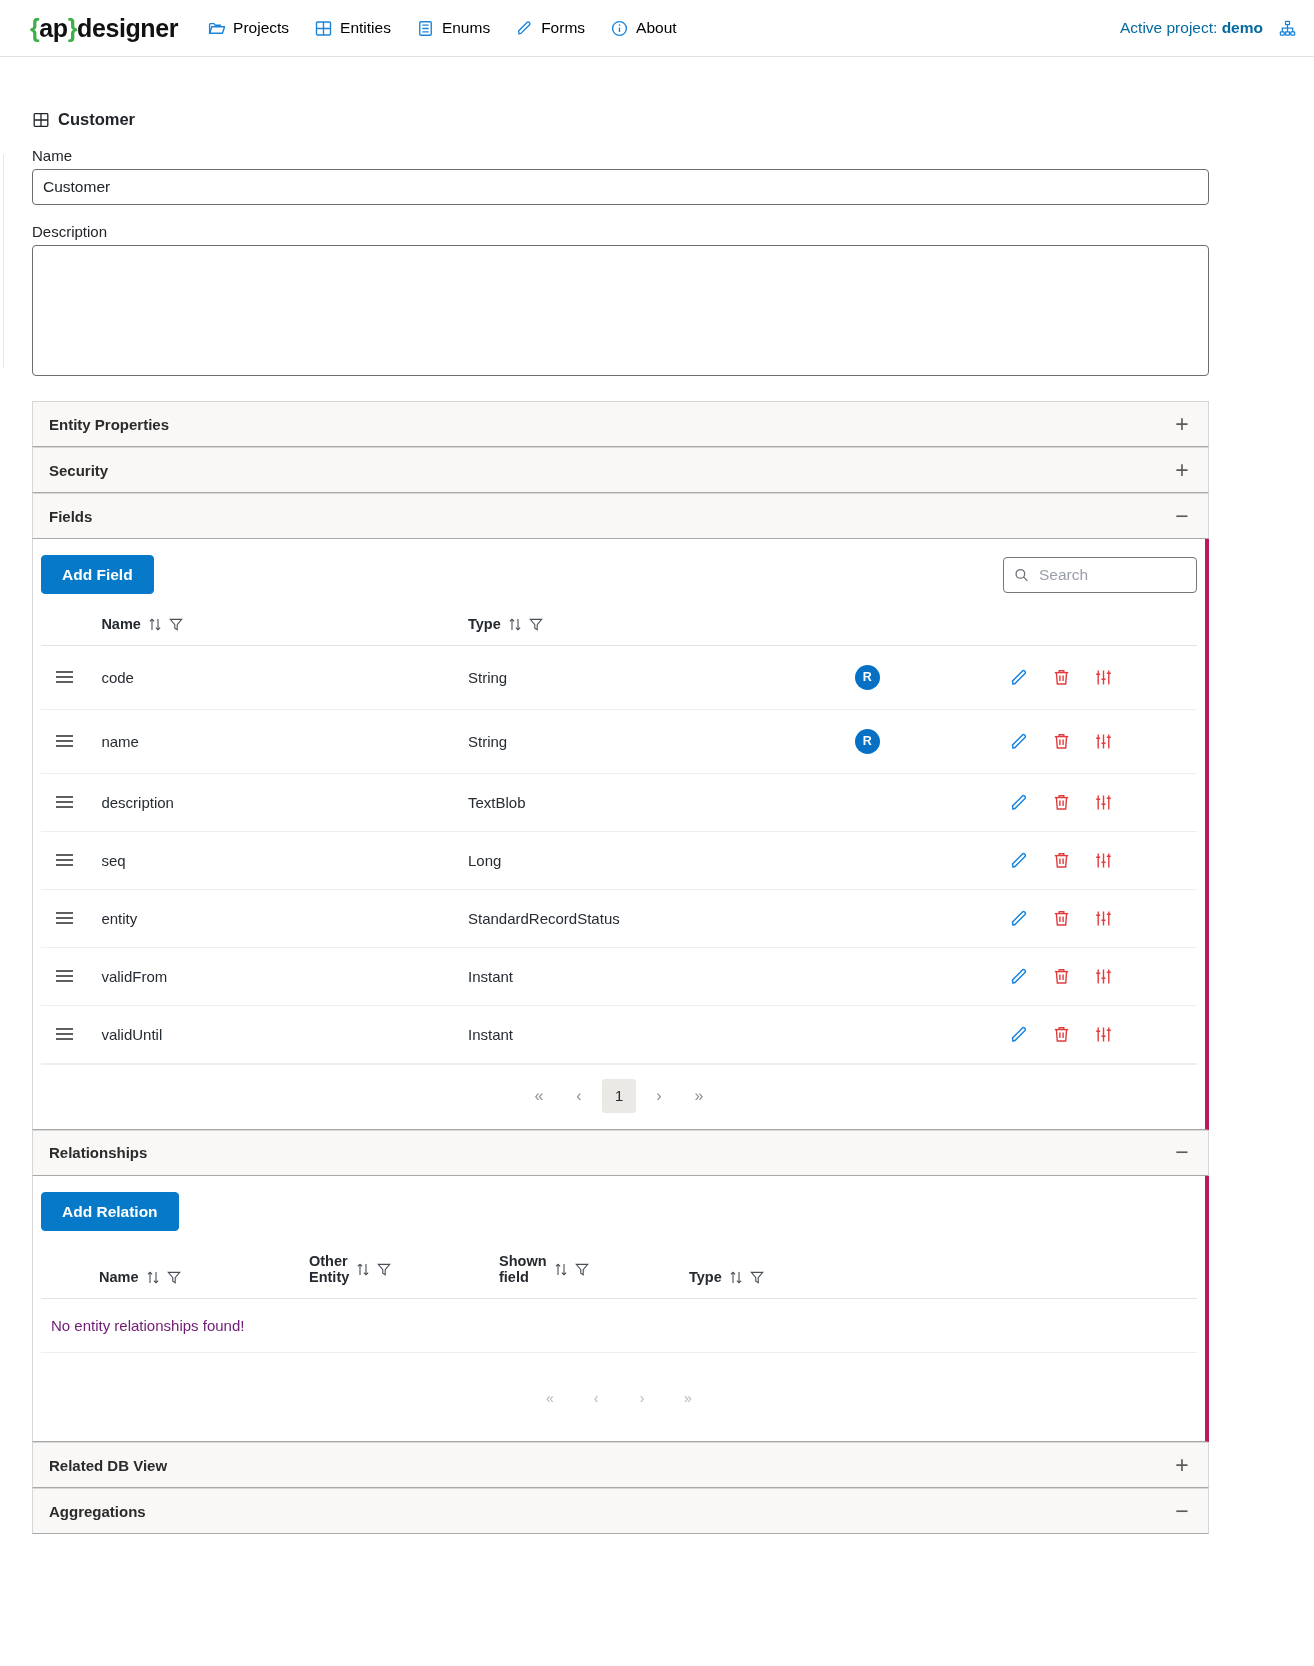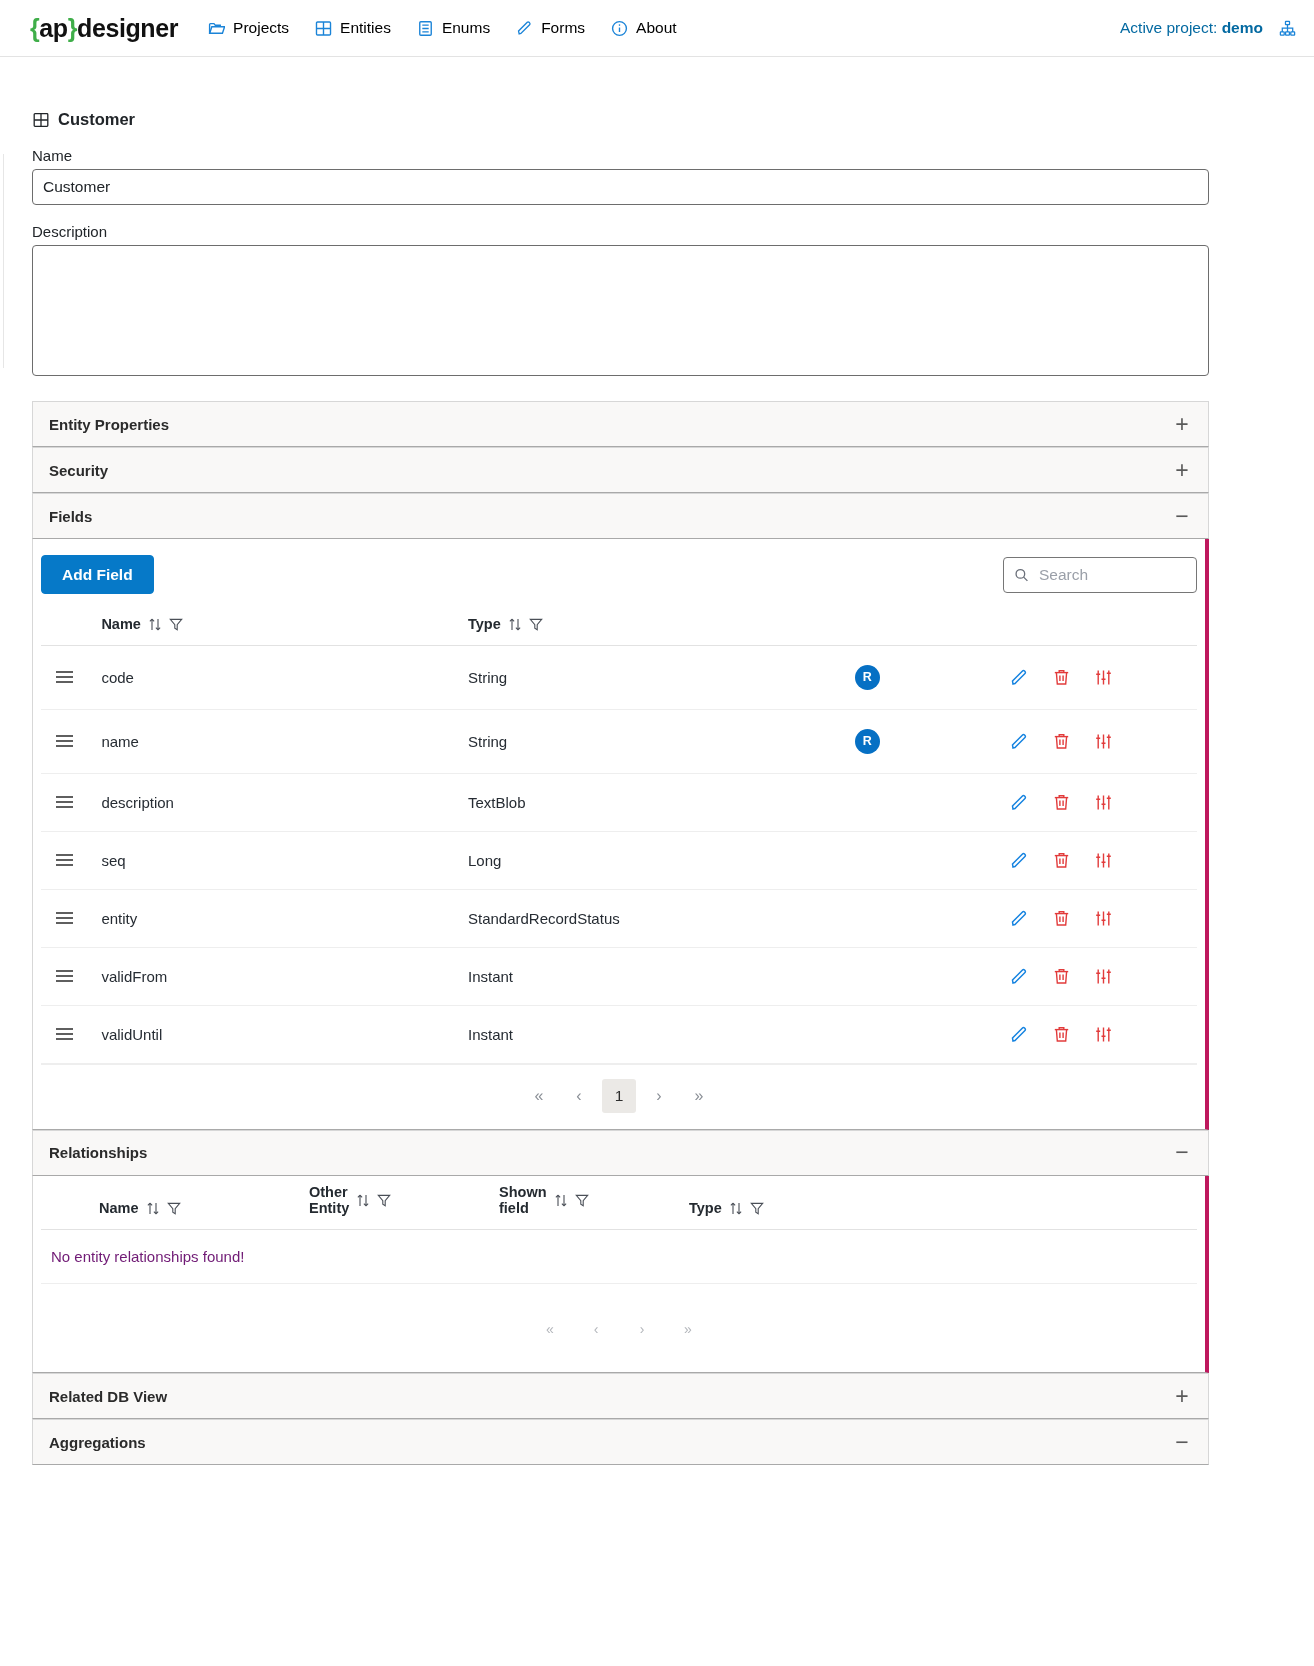--- a/index.html
+++ b/index.html
@@ -629,20 +629,23 @@
         <button class="pg-btn">›</button>
         <button class="pg-btn">»</button>
       </div>
     </div>
 
     <div class="acc-head">
       <span>Relationships</span>
       <span class="pm">−</span>
     </div>
     <div class="acc-body">
+      <div class="tbl-toolbar">
+        <button class="btn-primary">Add Relation</button>
+      </div>
 
       <table class="dt">
         <thead>
           <tr class="rel-header-row">
             <th style="width:58px"></th>
             <th style="width:210px">
               <span class="th-inner">
                 <span class="lbl">Name</span>
                 <span class="ico-sort">
                   <svg viewBox="0 0 14 15" width="14" height="15" fill="none" stroke="currentColor" stroke-width="1.1">

